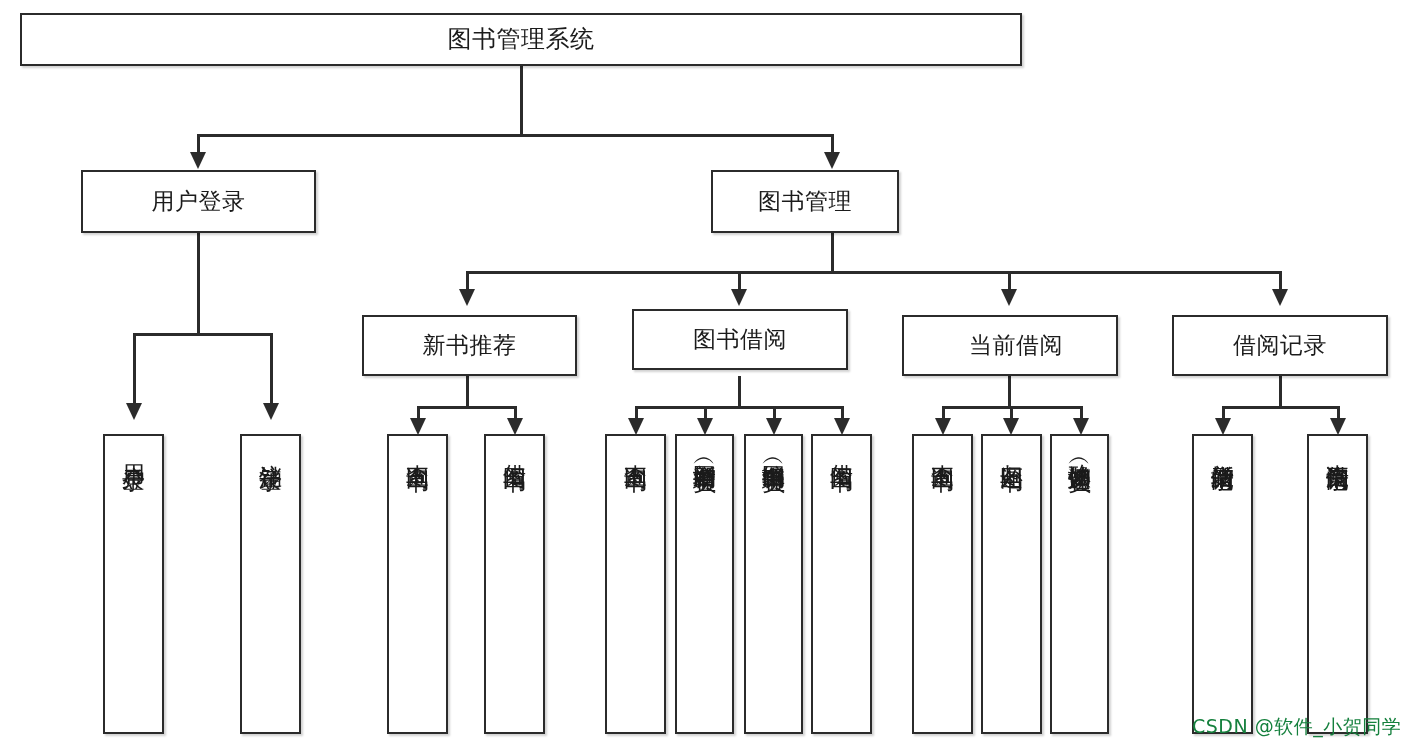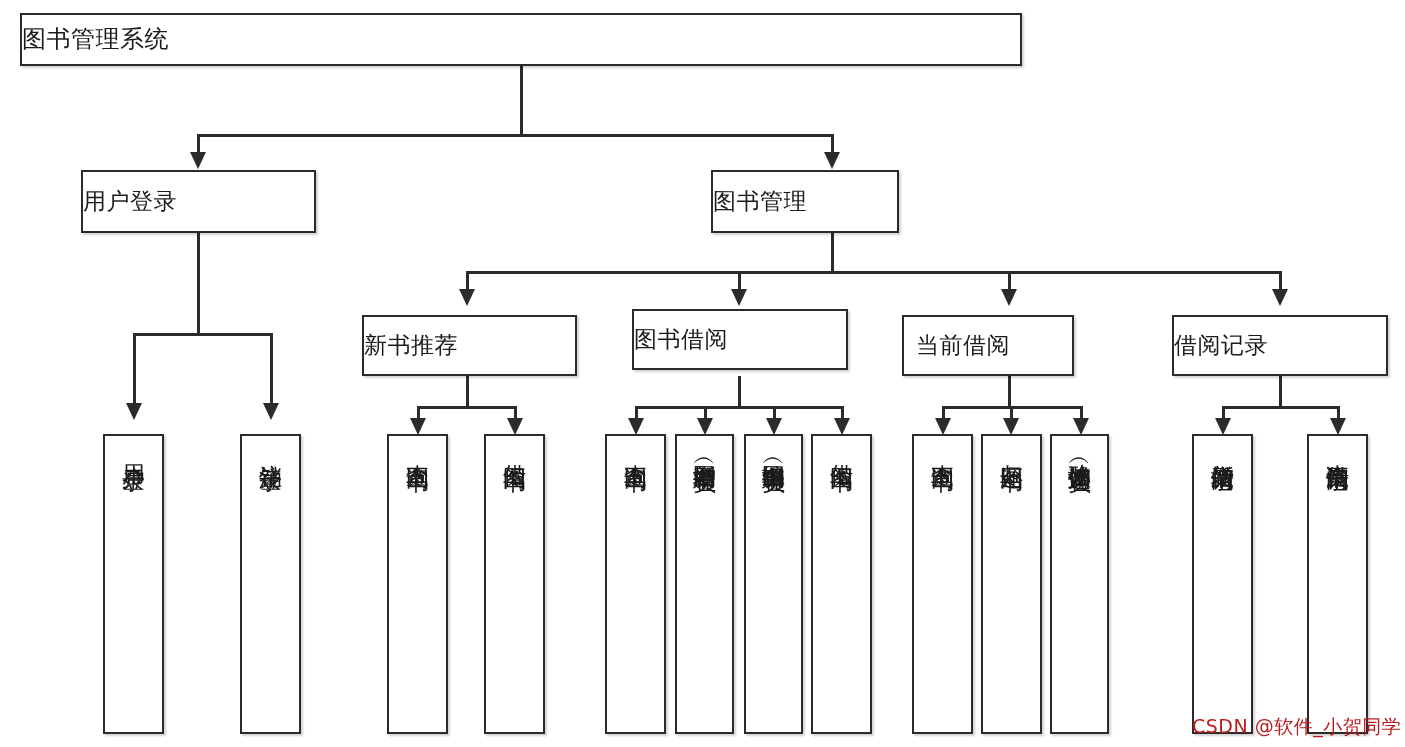--- a/index.html
+++ b/index.html
@@ -18,21 +18,21 @@
     overflow: hidden;
   }
   .node {
     position: absolute;
     box-sizing: border-box;
     background: #ffffff;
     border: 2.5px solid #2b2b2b;
     box-shadow: 2px 2px 2px rgba(0,0,0,0.18);
     display: flex;
     align-items: center;
-    justify-content: flex-start;
+    justify-content: center;
     color: #1b1b1b;
   }
   .node .label {
     font-size: 23px;
     line-height: 1.18;
     letter-spacing: 0.5px;
     text-align: center;
     white-space: nowrap;
   }
   .node.root .label { font-size: 24px; }
@@ -64,21 +64,21 @@
     position: absolute;
     width: 0;
     height: 0;
     border-left: 8px solid transparent;
     border-right: 8px solid transparent;
     border-top: 17px solid #2b2b2b;
   }
   .watermark {
     position: absolute;
     font-size: 19px;
-    color: #b91c1c;
+    color: #15803d;
     white-space: nowrap;
     letter-spacing: 0.5px;
   }
 </style>
 </head>
 <body>
 
 <div id="canvas">
 
   <div class="seg v" style="left:520px; top:66px; height:70px;"></div>
@@ -150,21 +150,21 @@
   <div class="node" style="left:711px; top:170px; width:188px; height:63px;">
     <span class="label">图书管理</span>
   </div>
 
   <div class="node" style="left:362px; top:315px; width:215px; height:61px;">
     <span class="label">新书推荐</span>
   </div>
   <div class="node" style="left:632px; top:309px; width:216px; height:61px;">
     <span class="label">图书借阅</span>
   </div>
-  <div class="node" style="left:902px; top:315px; width:172px; height:61px;padding-left:12px;">
+  <div class="node" style="left:902px; top:315px; width:216px; height:61px;padding-left:12px;">
     <span class="label">当前借阅</span>
   </div>
   <div class="node" style="left:1172px; top:315px; width:216px; height:61px;">
     <span class="label">借阅记录</span>
   </div>
 
   <div class="node leaf" style="left:103px; top:434px; width:61px; height:300px;">
     <span class="label">用户登录</span>
   </div>
   <div class="node leaf" style="left:240px; top:434px; width:61px; height:300px;">

